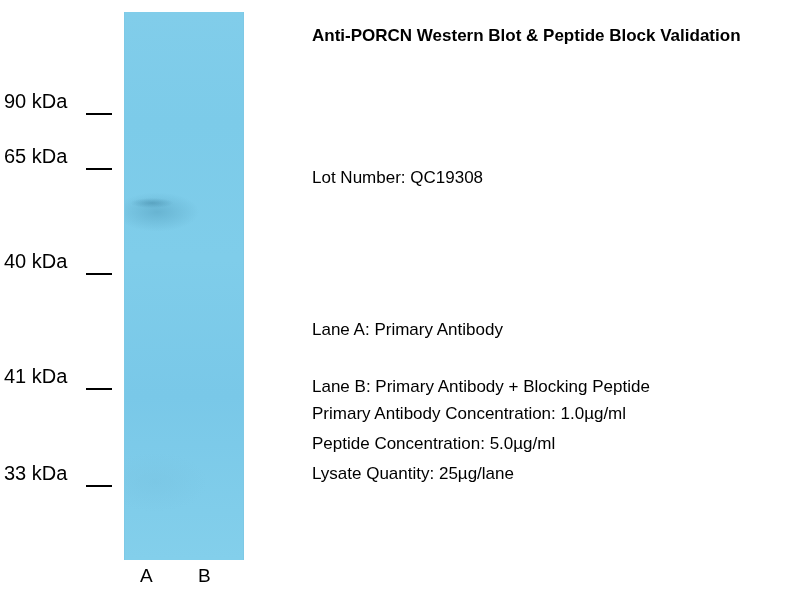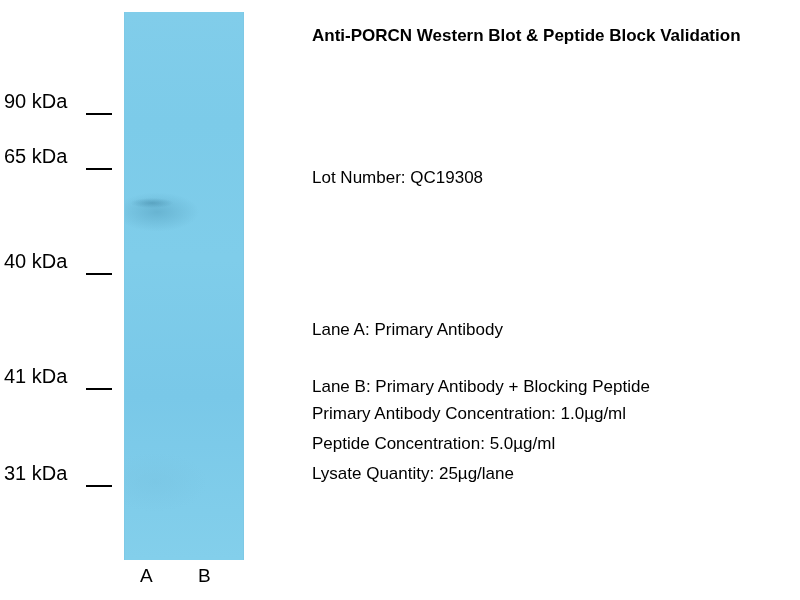--- a/index.html
+++ b/index.html
@@ -119,21 +119,21 @@
 
     <div class="marker-label" style="left:4px; top:145px;">65 kDa</div>
     <div class="marker-tick" style="left:86px; top:168px;"></div>
 
     <div class="marker-label" style="left:4px; top:250px;">40 kDa</div>
     <div class="marker-tick" style="left:86px; top:273px;"></div>
 
     <div class="marker-label" style="left:4px; top:365px;">41 kDa</div>
     <div class="marker-tick" style="left:86px; top:388px;"></div>
 
-    <div class="marker-label" style="left:4px; top:462px;">31 kDa</div>
+    <div class="marker-label" style="left:4px; top:462px;">33 kDa</div>
     <div class="marker-tick" style="left:86px; top:485px;"></div>
 
     <div class="lane-label" style="left:140px;">A</div>
     <div class="lane-label" style="left:198px;">B</div>
 
   </div>
 
   <div id="info-panel">
 
     <div id="doc-title">Anti-PORCN Western Blot &amp; Peptide Block Validation</div>

